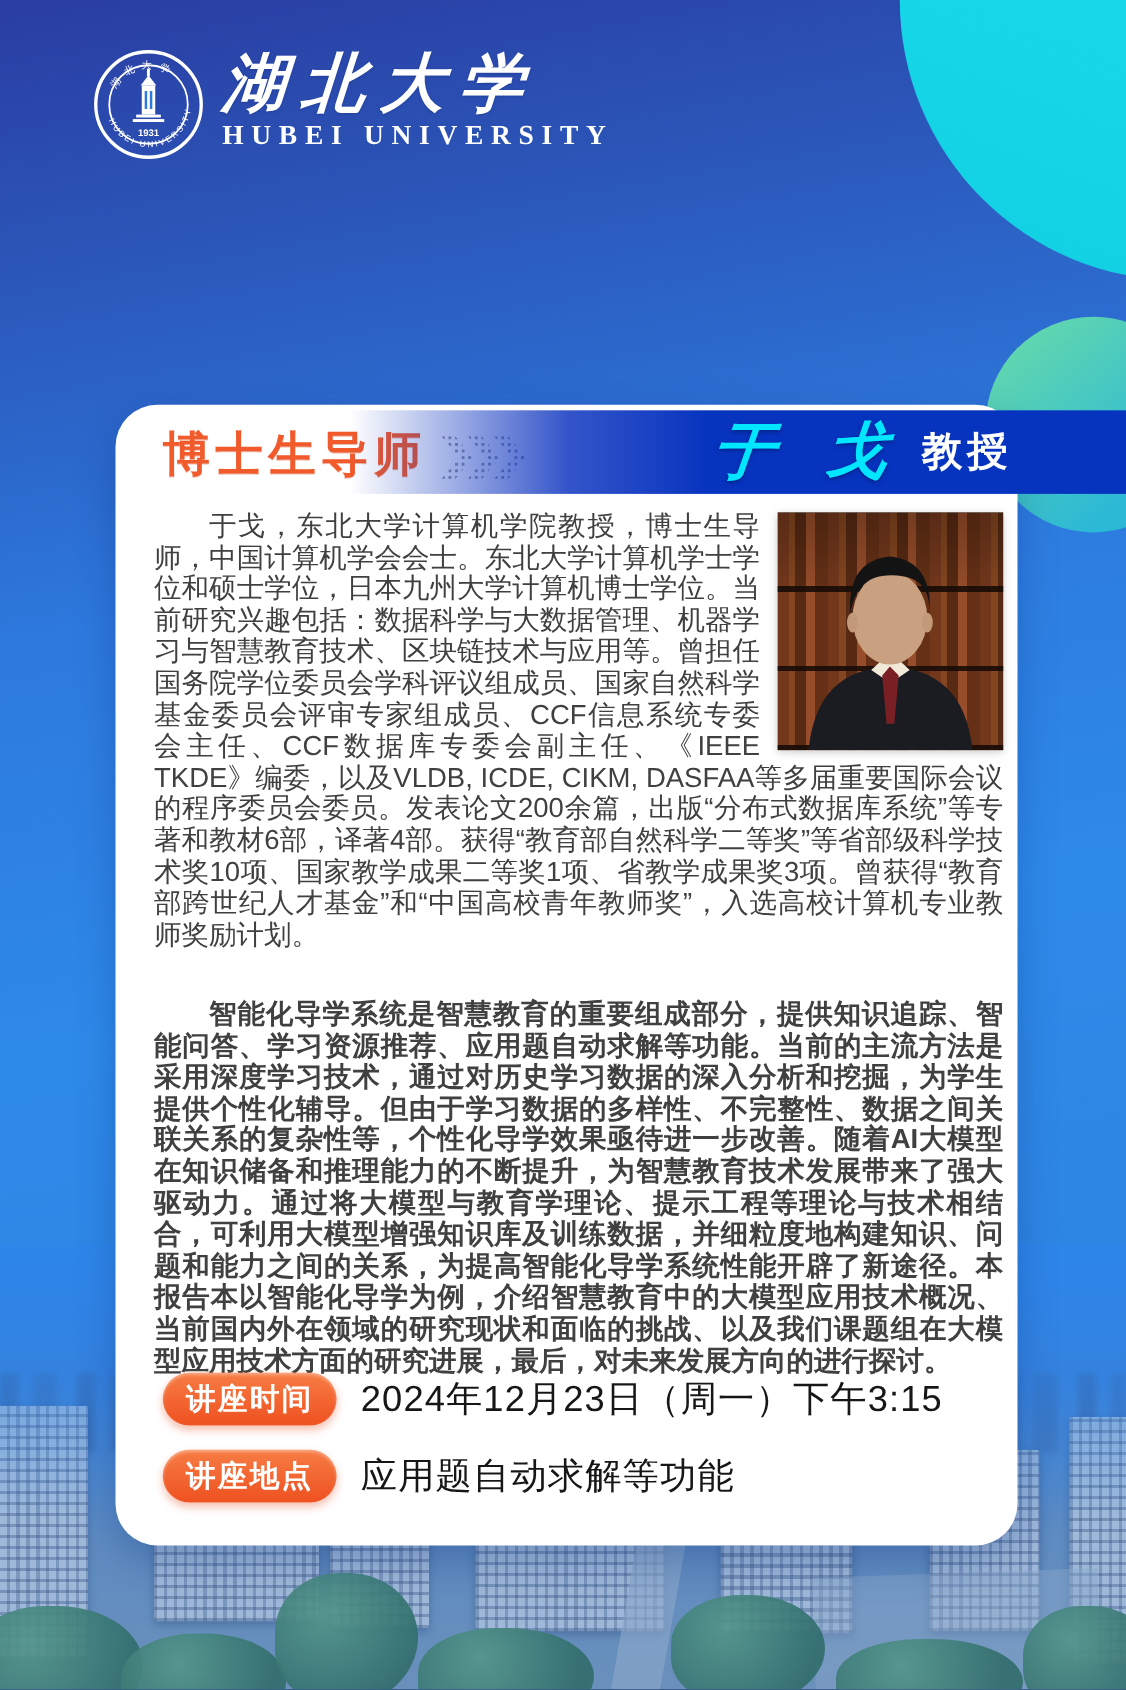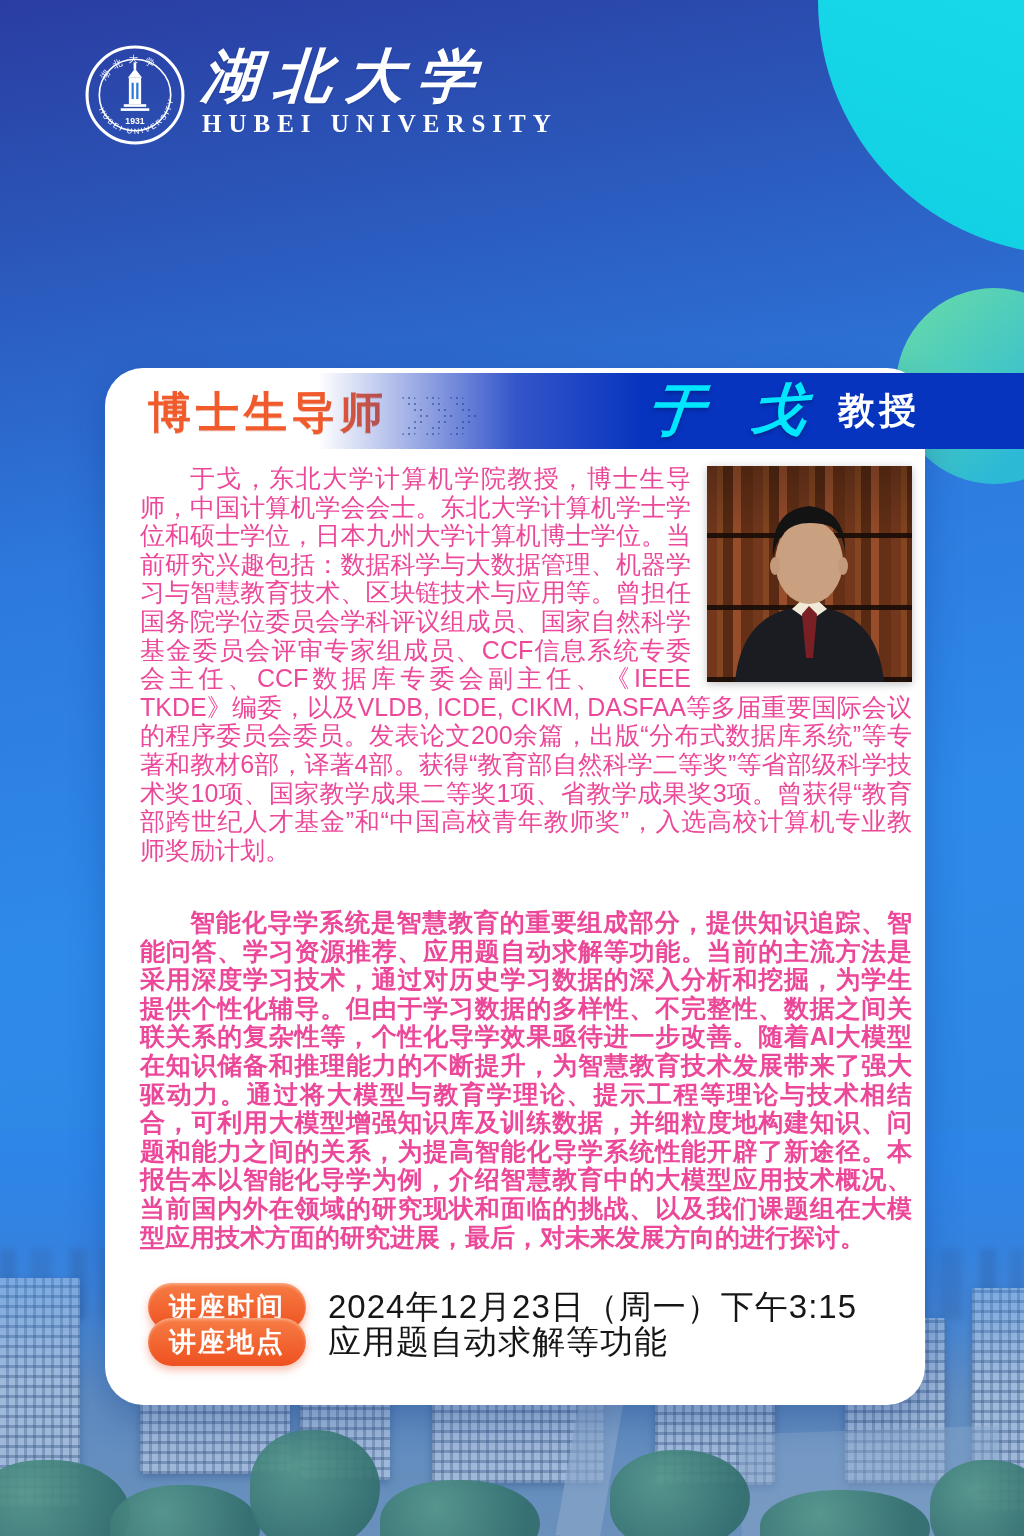--- a/index.html
+++ b/index.html
@@ -50,21 +50,21 @@
     border-radius:38px;box-shadow:0 14px 36px rgba(0,40,120,.28);}
   .section-header{position:absolute;display:flex;align-items:center;}
   .section-header .hd-text{font-size:43px;font-weight:900;letter-spacing:5px;color:#f15a2b;
     text-shadow:0 1px 0 rgba(200,60,20,.35);}
   .chevrons{display:flex;margin-left:18px;margin-top:6px;}
   .chev{width:30px;height:42px;margin-left:-6px;
     clip-path:polygon(0 0,42% 0,100% 50%,42% 100%,0 100%,58% 50%);
     background-image:radial-gradient(#9a9fa6 1.3px,transparent 1.5px);background-size:6px 6px;}
   .hdr-profile{left:43px;top:16px;}
   .hdr-abstract{left:43px;top:478px;}
-  .body-text{position:absolute;left:35px;width:772px;margin:0;color:#ec4899;
+  .body-text{position:absolute;left:35px;width:772px;margin:0;color:#404040;
     font-size:25px;line-height:28.6px;text-align:justify;text-indent:2em;
     font-family:"Liberation Sans","DejaVu Sans",sans-serif;}
   .bio{top:96px;}
   .abstract-text{top:540px;font-weight:bold;}
   
   .photo{float:right;width:205px;height:216px;margin:2px 0 10px 16px;position:relative;overflow:hidden;
     background:
       linear-gradient(180deg,rgba(0,0,0,.28),rgba(0,0,0,.06) 35%),
       repeating-linear-gradient(0deg,rgba(25,12,6,.9) 0 5px,rgba(25,12,6,0) 5px 72px),
       repeating-linear-gradient(90deg,#7a3b1e 0 10px,#8c4a22 10px 16px,#5d2c14 16px 26px,#a0522d 26px 34px,#6b3317 34px 46px);
@@ -72,21 +72,21 @@
   .photo svg{position:absolute;left:0;bottom:0;}
   
   .name-band{position:absolute;left:318px;top:373px;width:706px;height:76px;
     display:flex;align-items:center;justify-content:flex-end;padding-right:104px;box-sizing:border-box;
     background:linear-gradient(90deg,rgba(8,48,190,0) 0%,rgba(8,48,190,.82) 28%,#0734bf 46%,#0734bf 100%);}
   .speaker-name{color:#00e6ff;font-size:56px;font-weight:900;font-style:italic;letter-spacing:16px;
     text-shadow:0 2px 4px rgba(0,20,90,.5);transform:skewX(-6deg);}
   .speaker-title{color:#ffffff;font-size:37px;font-weight:800;letter-spacing:4px;margin-left:14px;}
   
   .sched-row{position:absolute;left:43px;display:flex;align-items:center;}
-  .sched-row.r1{top:915px;align-items:center;}
+  .sched-row.r1{top:880px;align-items:center;}
   .sched-row.r2{top:950px;}
   .pill{width:158px;height:48px;border-radius:26px;display:flex;align-items:center;justify-content:center;
     background:linear-gradient(180deg,#f77c44,#ee5120);color:#fff;font-size:27px;font-weight:800;letter-spacing:2px;
     box-shadow:inset 0 2px 3px rgba(255,255,255,.35),0 4px 8px rgba(225,70,20,.35);}
   .sched-value{margin-left:22px;font-size:33px;font-weight:400;color:#161616;letter-spacing:1px;}
 </style>
 </head>
 <body>
 
 <div class="poster">

